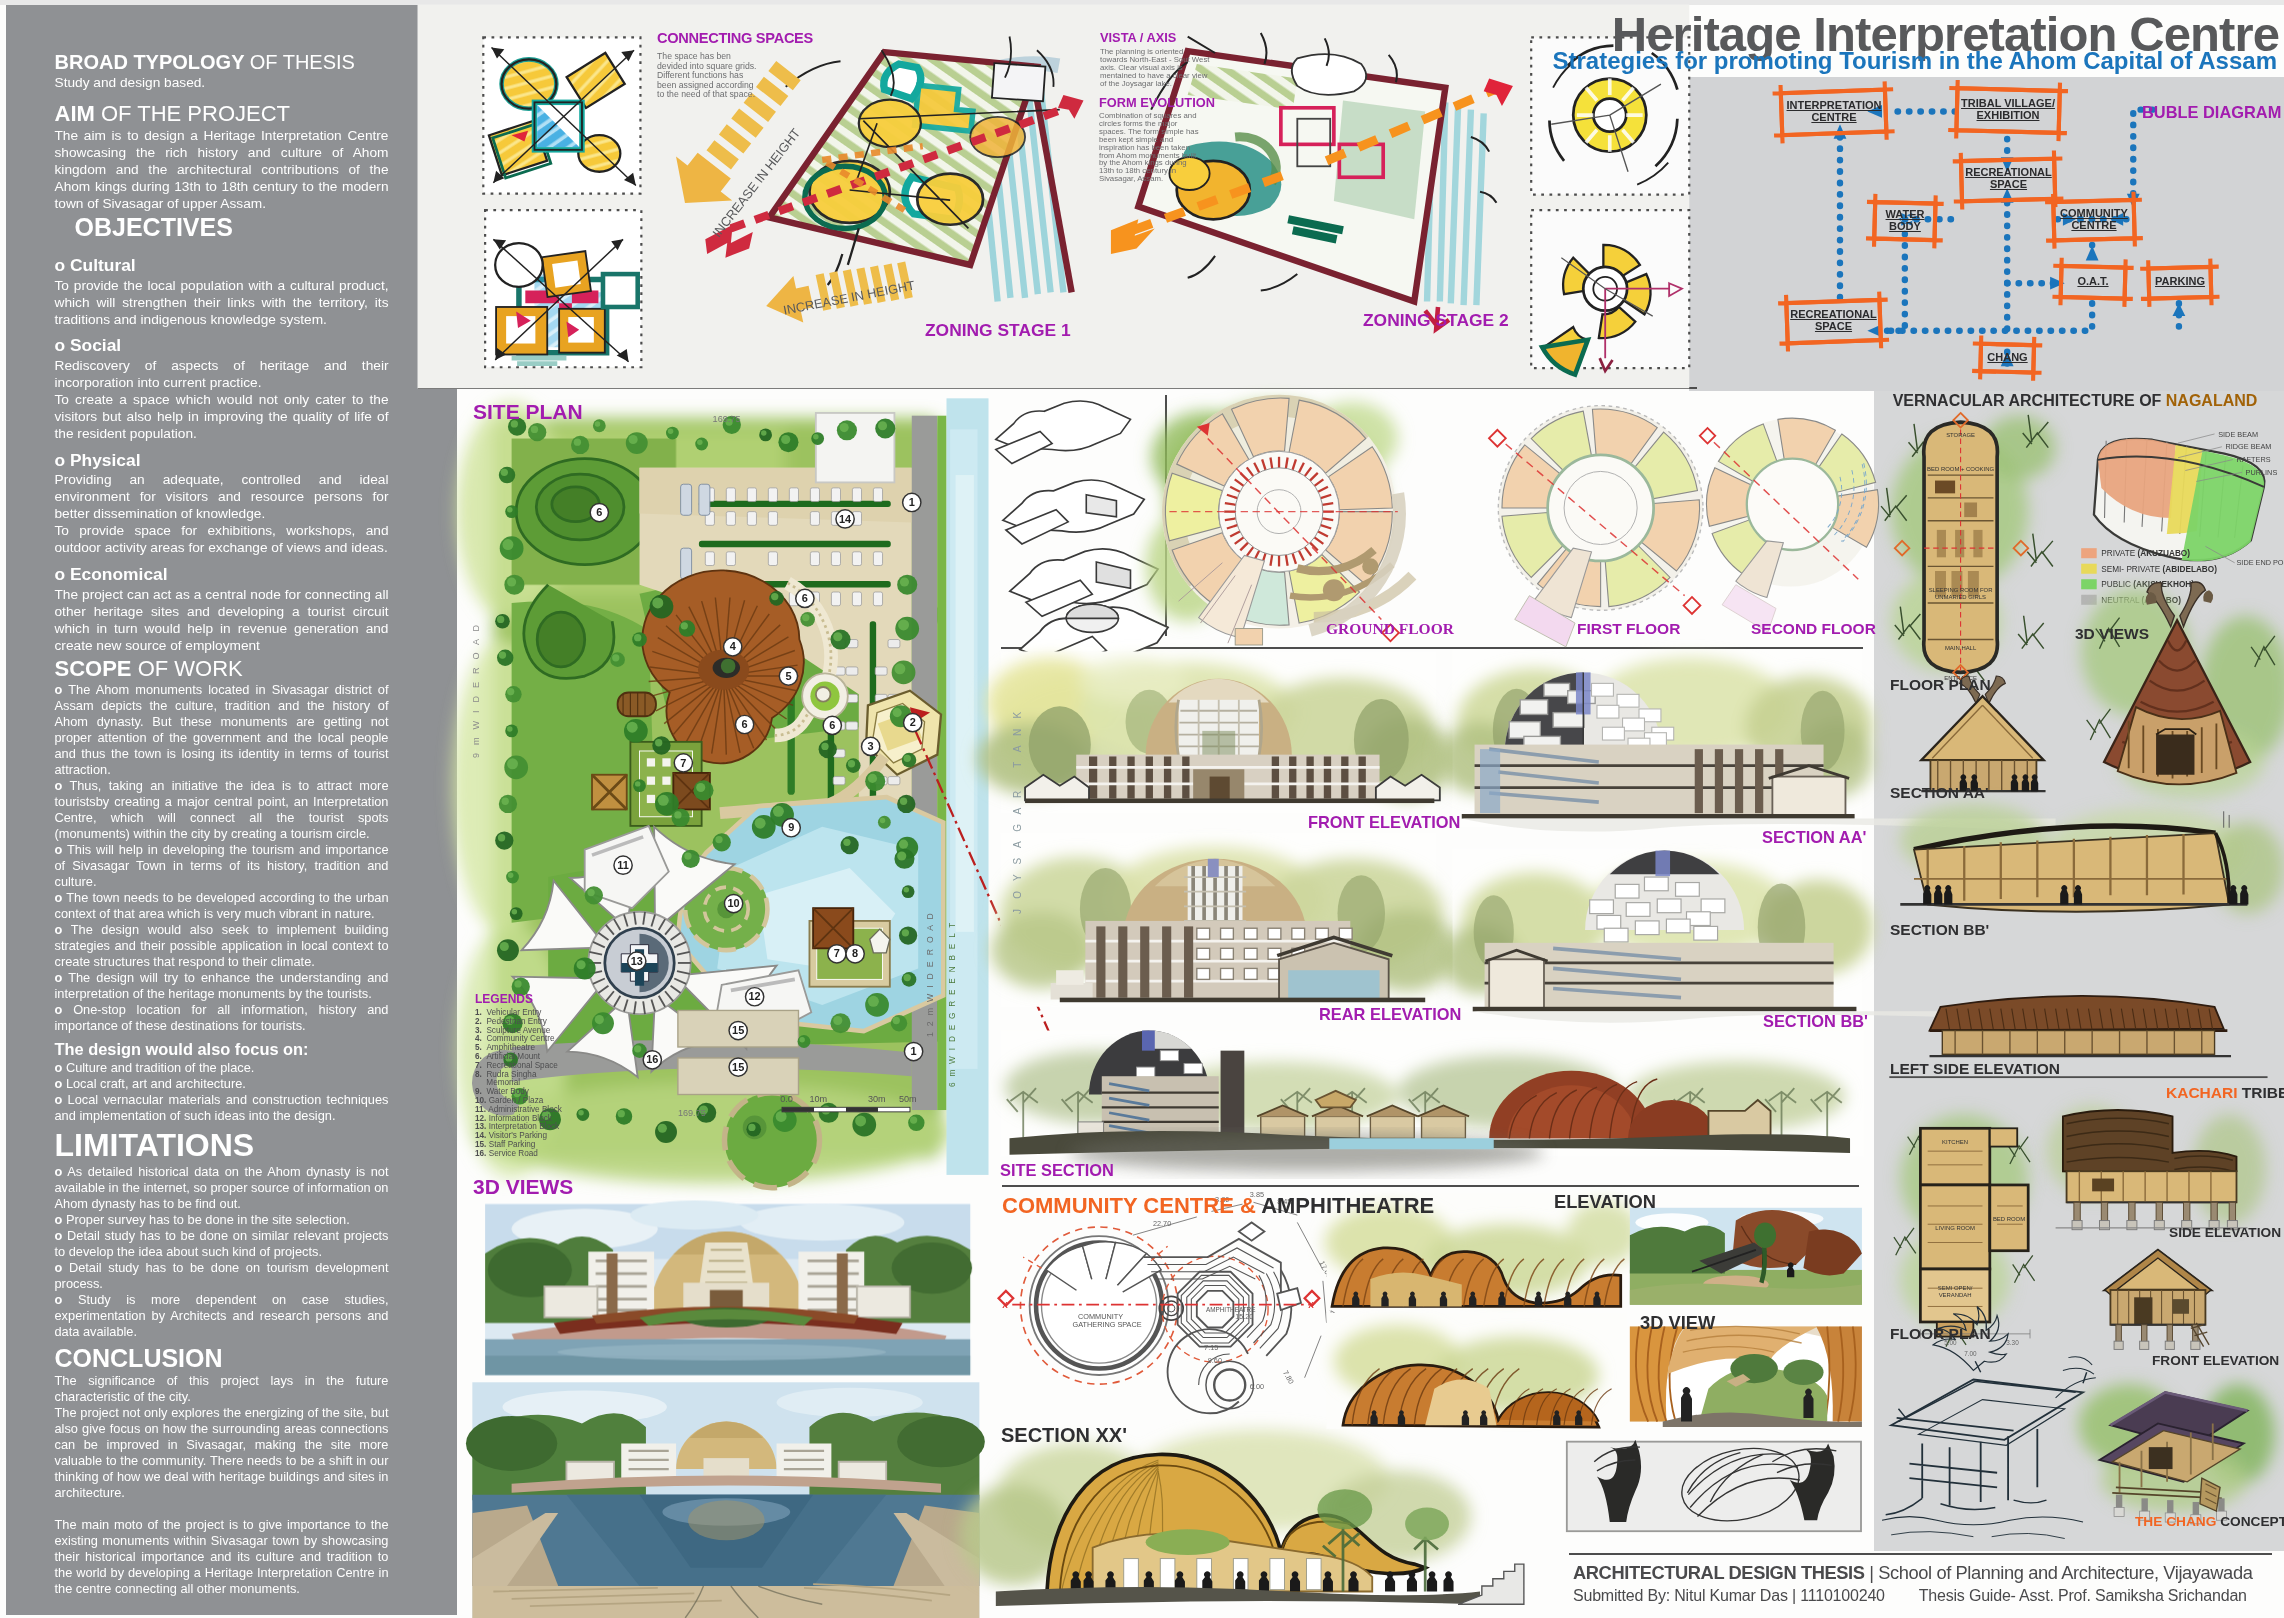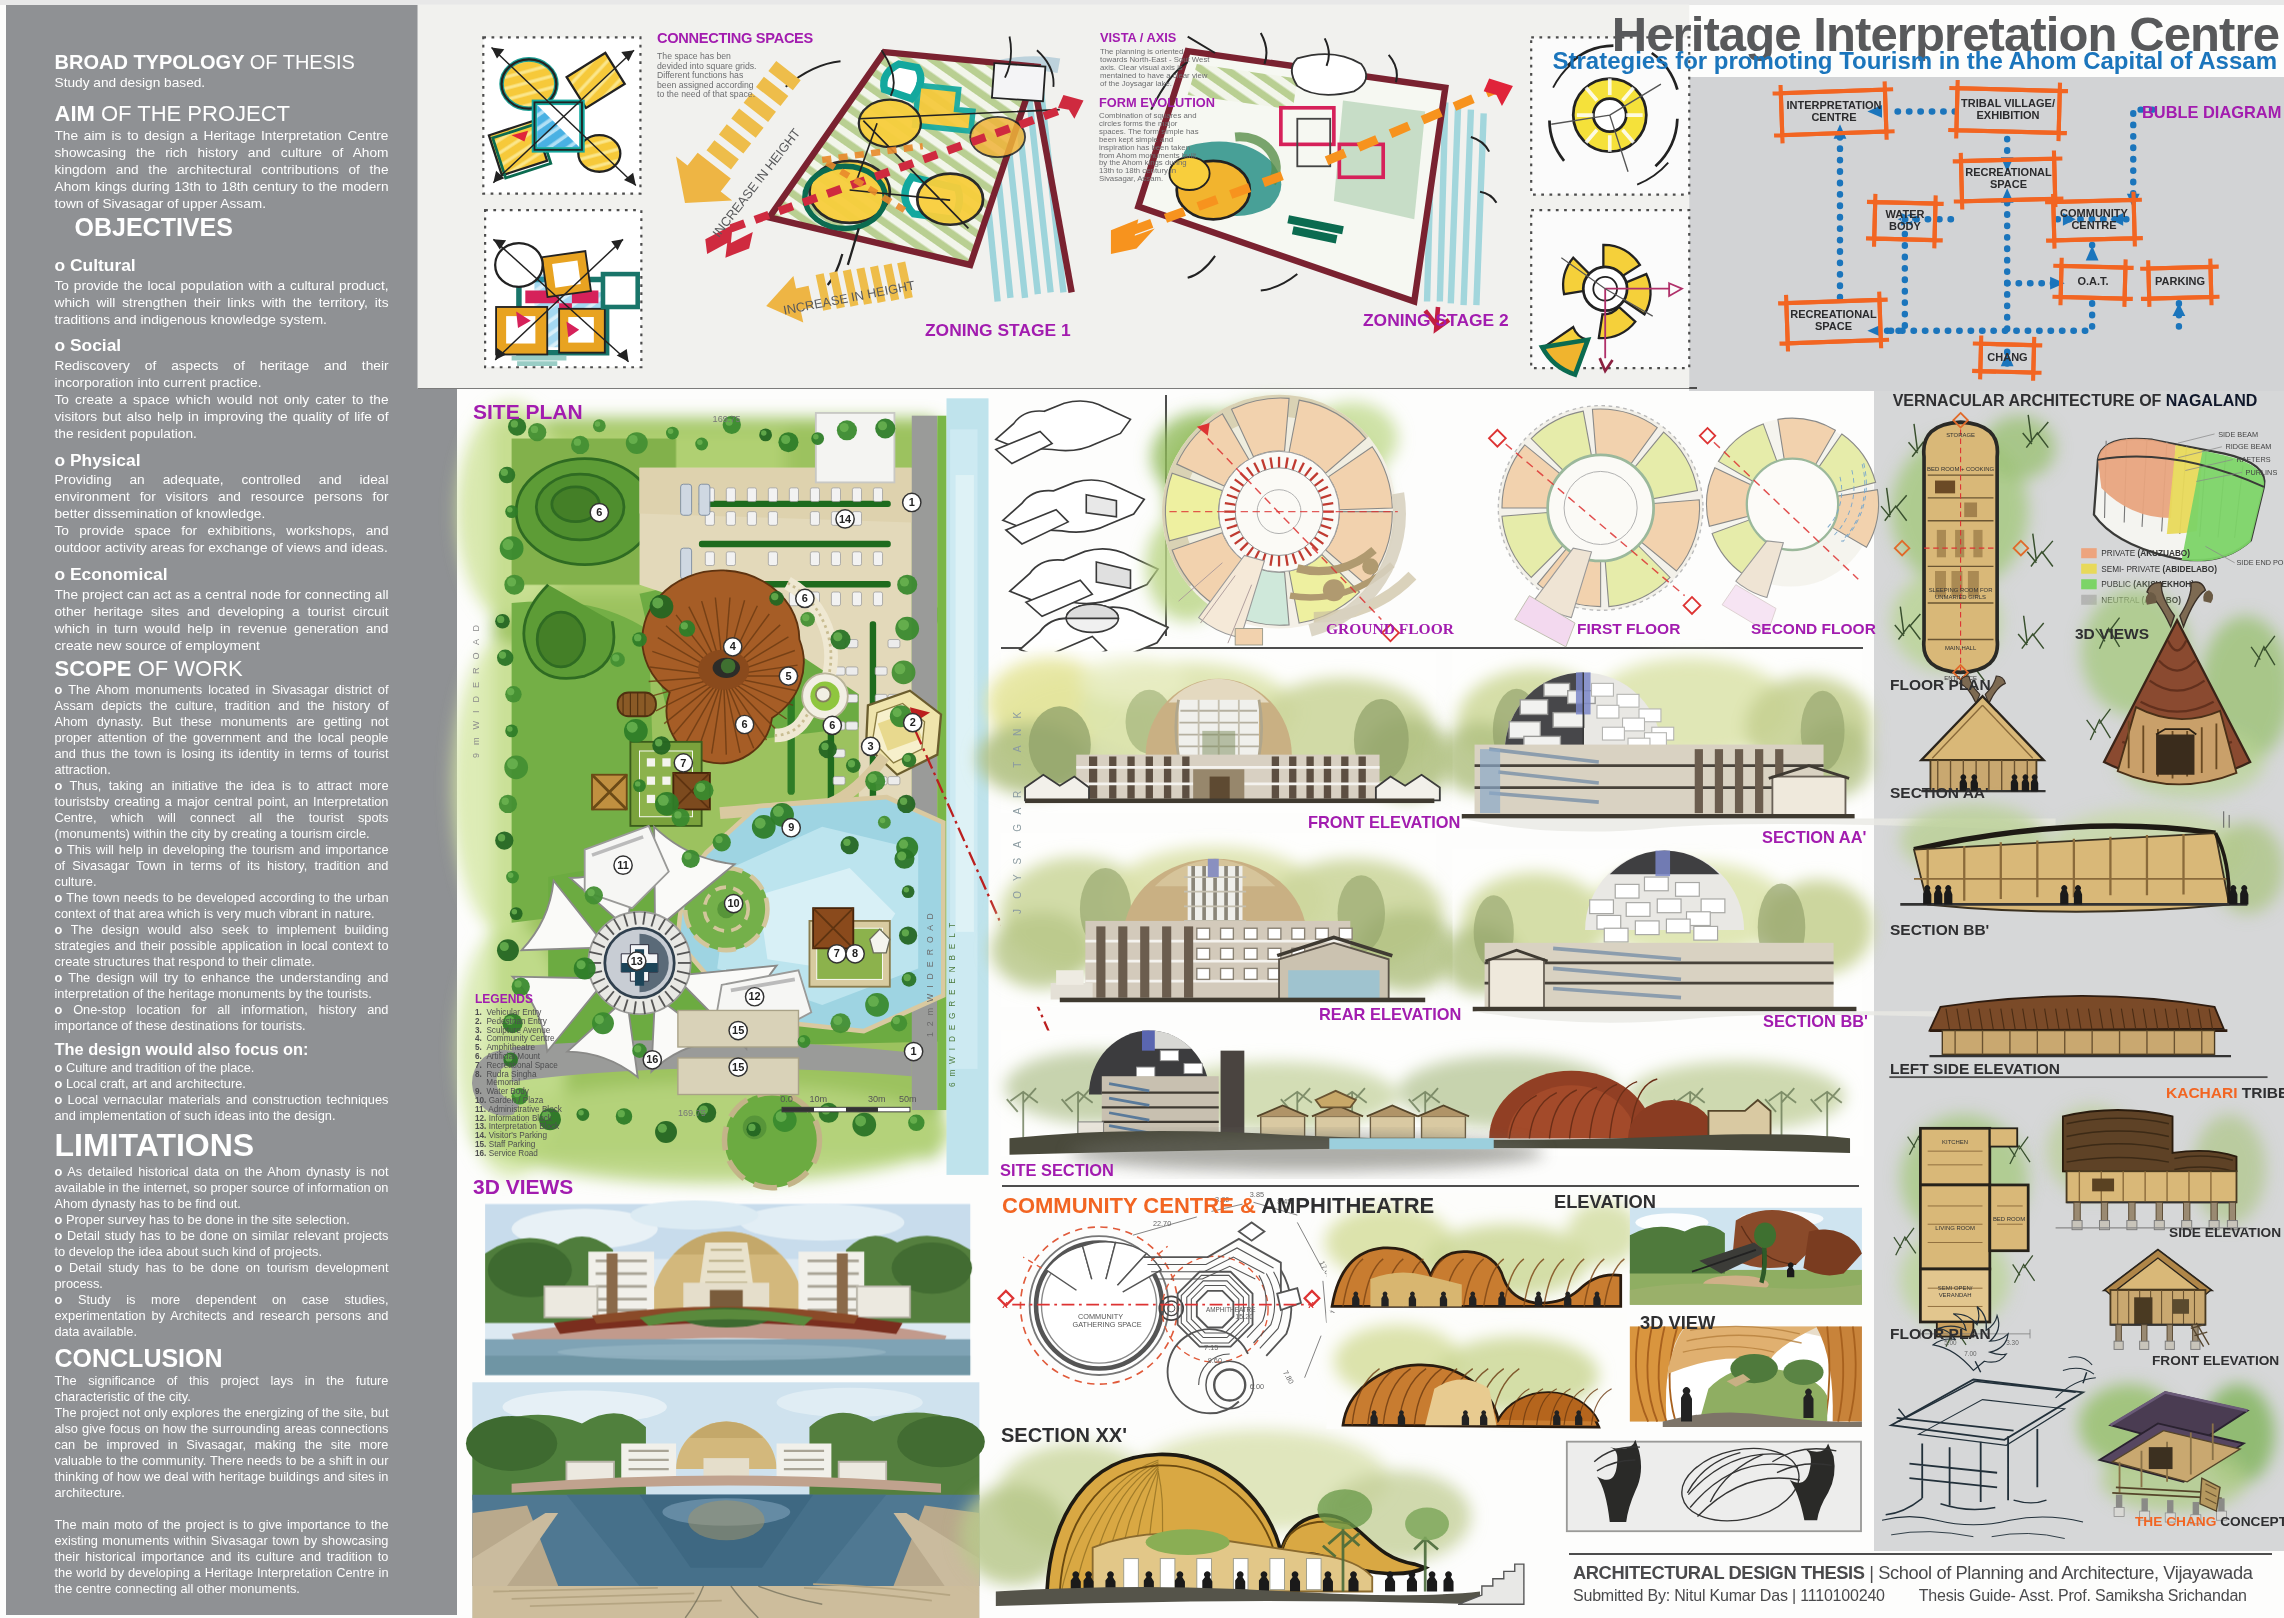--- a/index.html
+++ b/index.html
@@ -5,21 +5,21 @@
   html,body{margin:0;padding:0;background:#ffffff;}
   body{width:2284px;height:1618px;font-family:"Liberation Sans",sans-serif;}
   #poster{position:relative;width:2284px;height:1618px;background:#fdfdfc;overflow:hidden;}
   .abs{position:absolute;}
   .olab{color:#a21caf;font-weight:bold;}
   .dlab{color:#3d3d3f;font-weight:bold;}
   .sb{font-size:13.7px;line-height:17px;}
   .sj{text-align:justify;}
   .sh{font-size:17.4px;font-weight:bold;margin-bottom:0.9px;}
   .sc{font-size:12.8px;line-height:16px;}
-  .bb{font-size:11px;line-height:12px;text-align:center;color:#2b2b2d;}
+  .bb{font-size:11px;line-height:12px;text-align:center;color:#2b2b2d;text-decoration:underline;}
 </style>
 </head>
 <body>
 <div id="poster">
 
 <div class="abs" style="left:0;top:0;width:2284px;height:4.6px;background:#e8e8e8;"></div>
 
 <div class="abs" id="sidebar" style="left:5.5px;top:4.6px;width:451px;height:1610px;background:#8f9194;color:#fff;">
   <div style="padding:46px 68px 0 49px;">
 
@@ -1860,21 +1860,21 @@
 <div class="abs olab" style="left:1000px;top:1161px;font-size:16.4px;">SITE SECTION</div>
 
 <div class="abs" style="left:1002px;top:1193px;font-size:22px;font-weight:bold;"><span style="color:#f26522;">COMMUNITY CENTRE &amp;</span> <span style="color:#2f2f31;">AMPHITHEATRE</span></div>
 
 <div class="abs dlab" style="left:1001px;top:1424px;font-size:20px;color:#2f2f31;">SECTION XX'</div>
 
 <div class="abs dlab" style="left:1554px;top:1191px;font-size:18.3px;color:#2f2f31;">ELEVATION</div>
 
 <div class="abs dlab" style="left:1640px;top:1312px;font-size:18.3px;color:#2f2f31;">3D VIEW</div>
 
-<div class="abs" style="left:1874px;top:392px;width:402px;text-align:center;font-size:16px;font-weight:bold;color:#2f2f31;white-space:nowrap;">VERNACULAR ARCHITECTURE OF <span style="color:#0f172a;">NAGALAND</span></div>
+<div class="abs" style="left:1874px;top:392px;width:402px;text-align:center;font-size:16px;font-weight:bold;color:#2f2f31;white-space:nowrap;">VERNACULAR ARCHITECTURE OF <span style="color:#a16207;">NAGALAND</span></div>
 
 <div class="abs dlab" style="left:1890px;top:676px;font-size:15.5px;color:#2f2f31;">FLOOR PLAN</div>
 
 <div class="abs dlab" style="left:2075px;top:625px;font-size:15.5px;color:#2f2f31;">3D VIEWS</div>
 
 <div class="abs dlab" style="left:1890px;top:784px;font-size:15.5px;color:#2f2f31;">SECTION AA'</div>
 
 <div class="abs dlab" style="left:1890px;top:921px;font-size:15.5px;color:#2f2f31;">SECTION BB'</div>
 
 <div class="abs dlab" style="left:1890px;top:1060px;font-size:15.5px;color:#2f2f31;">LEFT SIDE ELEVATION</div>

